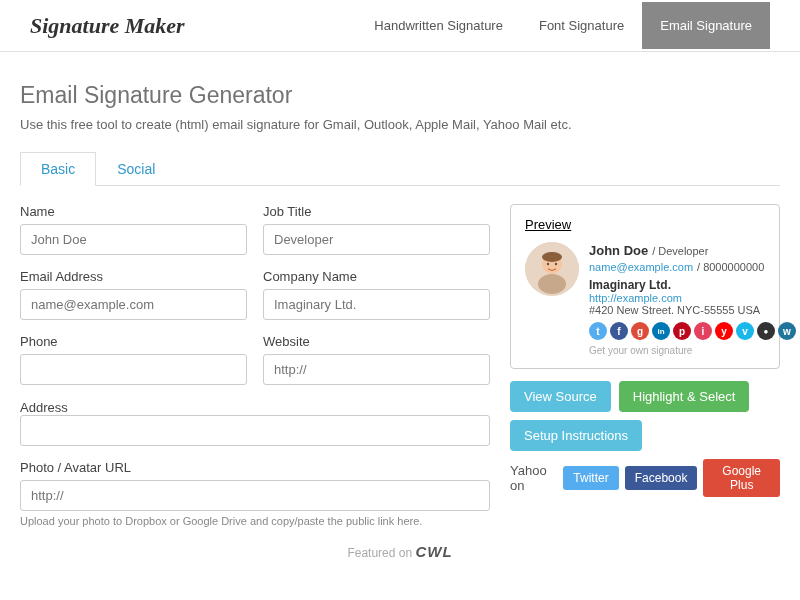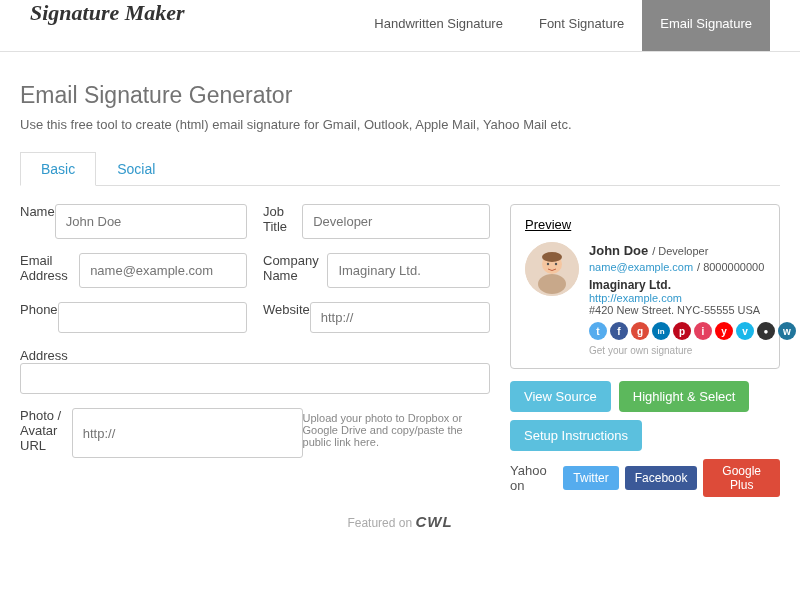--- a/index.html
+++ b/index.html
@@ -8,20 +8,21 @@
       font-size: 14px;
       background: #f5f5f5;
       color: #333;
     }
 
     
     .header {
       background: #fff;
       border-bottom: 1px solid #e0e0e0;
       display: flex;
+      align-items: center;
       justify-content: space-between;
       padding: 0 30px;
       height: 52px;
     }
     .logo {
       font-family: Georgia, serif;
       font-style: italic;
       font-size: 22px;
       color: #333;
       font-weight: bold;
@@ -97,21 +98,21 @@
       flex: 1;
     }
     .form-row {
       display: flex;
       gap: 16px;
       margin-bottom: 14px;
     }
     .form-group {
       flex: 1;
       display: flex;
-      flex-direction: row;
+      flex-direction: column;
     }
     label {
       font-size: 13px;
       color: #444;
       margin-bottom: 5px;
       font-weight: normal;
     }
     input[type="text"] {
       border: 1px solid #ccc;
       border-radius: 3px;

